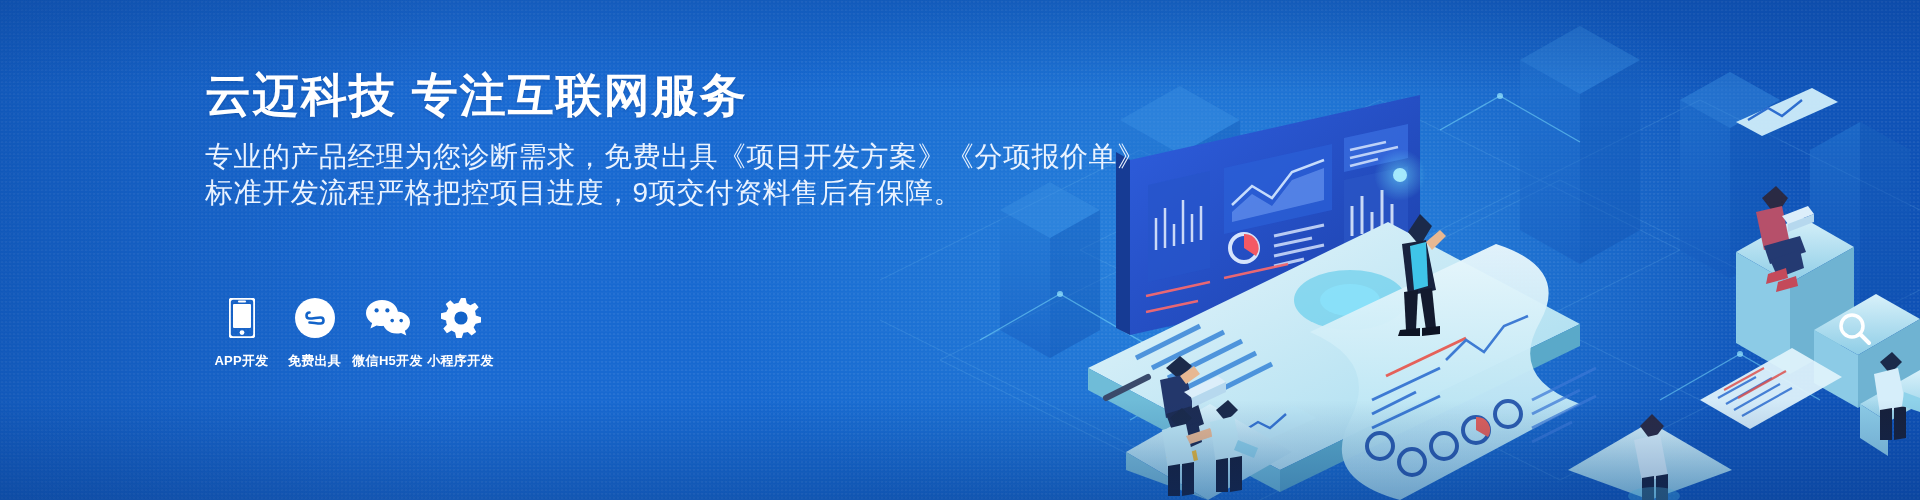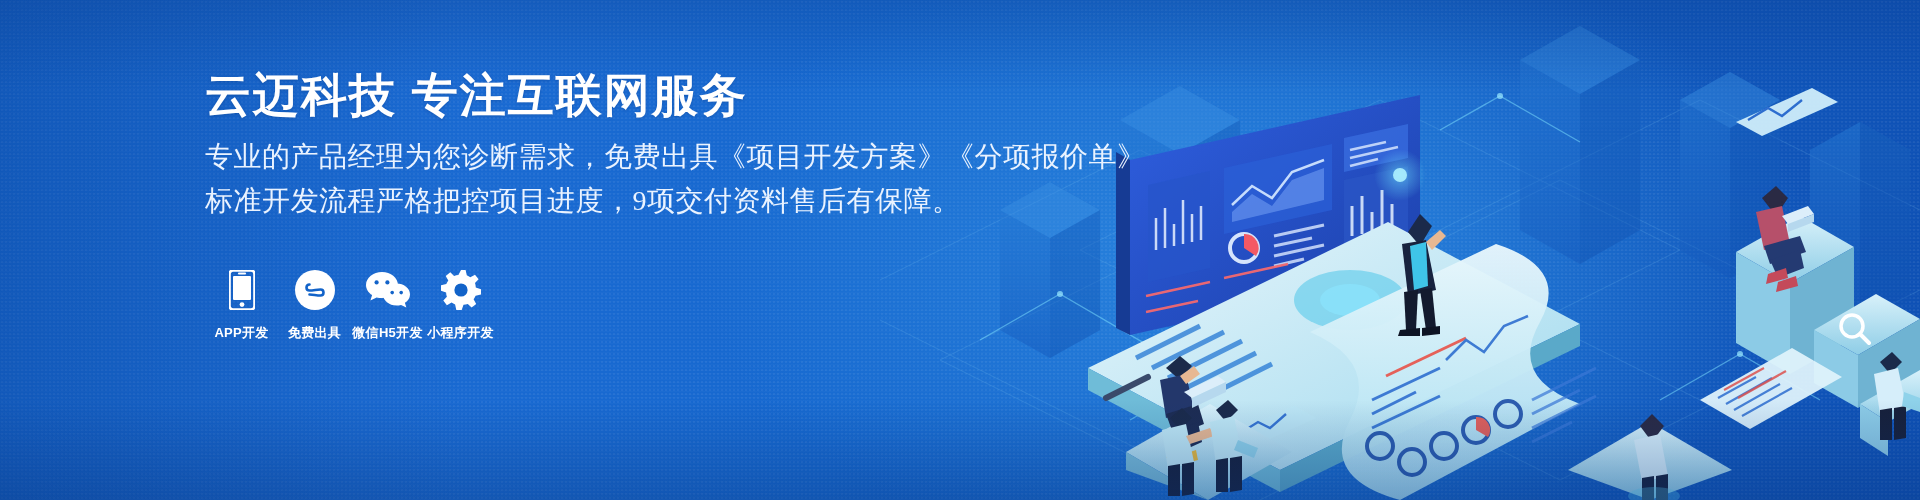--- a/index.html
+++ b/index.html
@@ -84,27 +84,27 @@
     text-shadow: 0 1px 3px rgba(5,40,100,.25);
   }
   .sub {
     color: #eaf3ff;
     font-size: 28px;
     line-height: 34px;
     letter-spacing: .5px;
     margin: 0;
     white-space: nowrap;
   }
-  .sub + .sub { margin-top: 10px; font-family: Liberation Serif, serif; }
+  .sub + .sub { margin-top: 2px; }
 
   
   .services {
     position: absolute;
     left: 205px;
-    top: 268px;
+    top: 296px;
     display: flex;
     align-items: flex-start;
   }
   .service {
     width: 73px;
     display: flex;
     flex-direction: column;
     align-items: center;
     text-decoration: none;
   }

